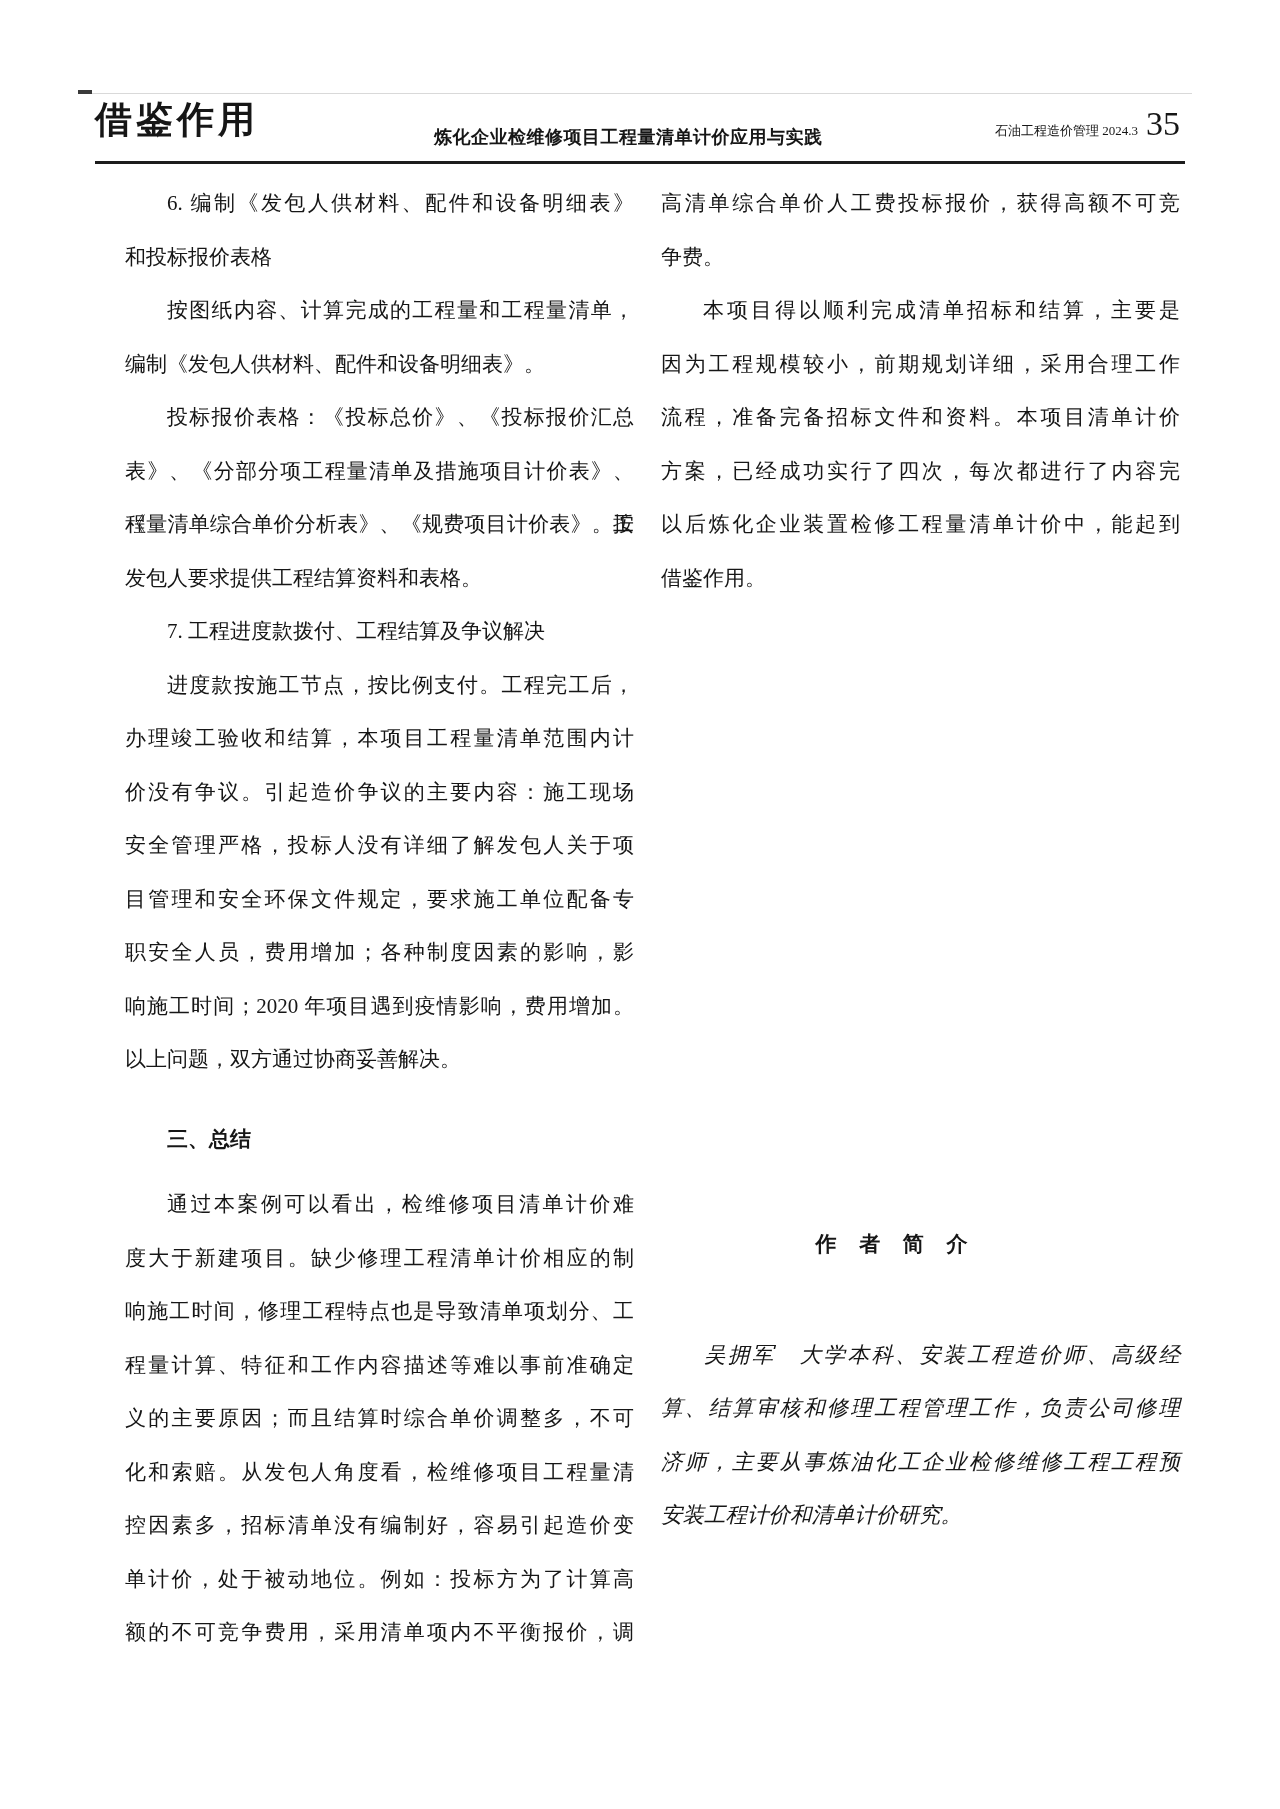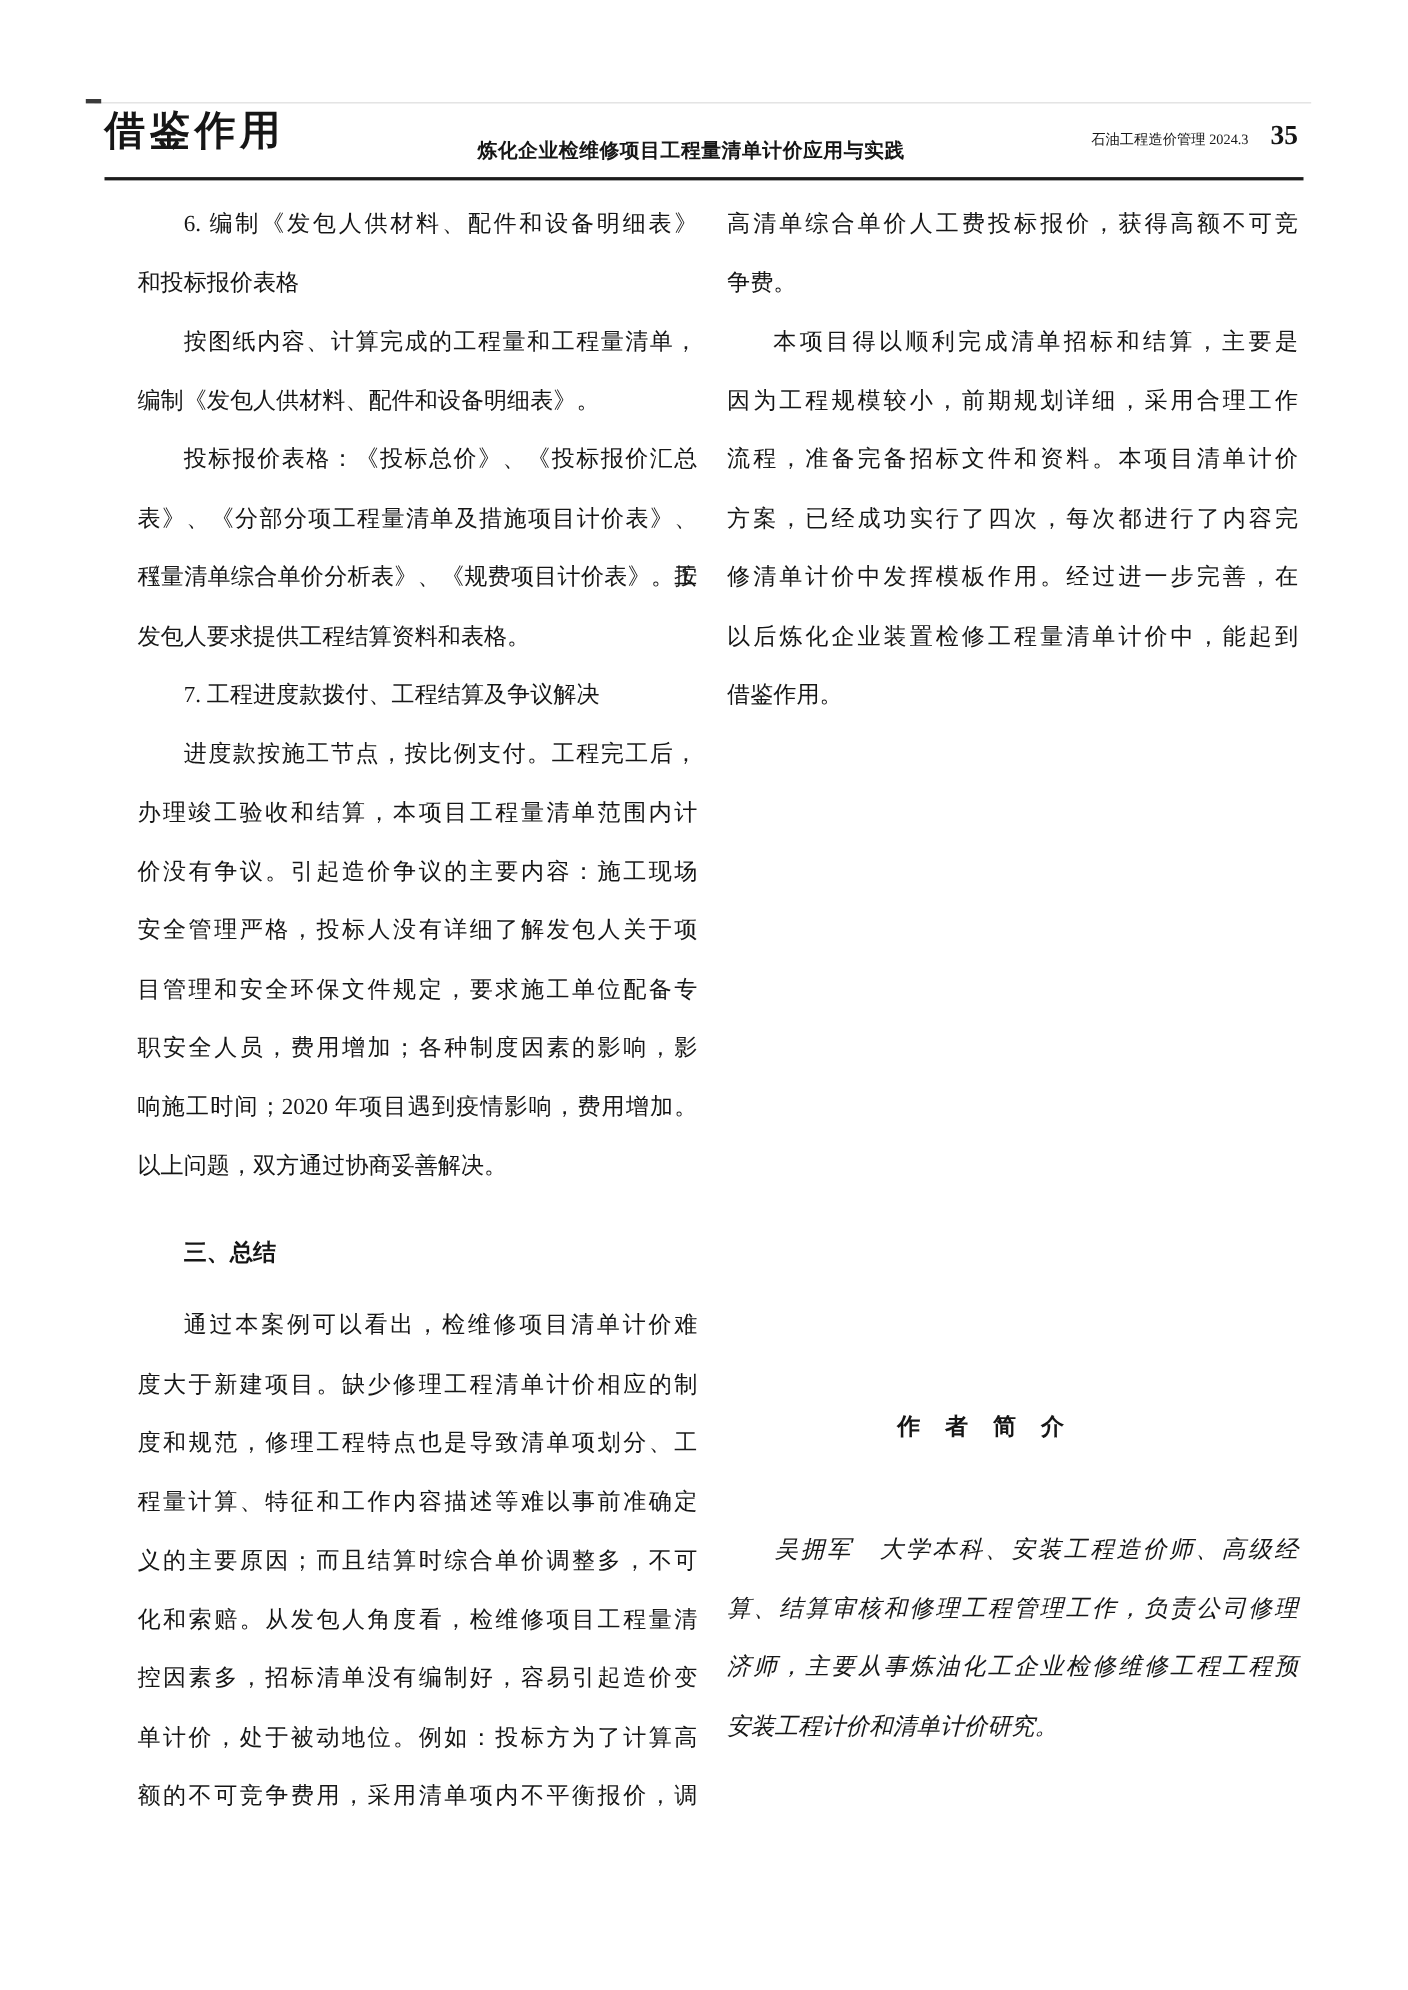--- a/index.html
+++ b/index.html
@@ -10,21 +10,21 @@
   
   .top-hairline{left:86px;top:93px;width:1106px;height:1px;background:#d9d9d9;}
   .corner-dash{left:78px;top:90px;width:14px;height:4px;background:#3a3a3a;}
 
   
   .section-label{left:95px;top:98px;font-size:37px;font-weight:900;letter-spacing:4px;
                  font-family:"Liberation Serif","DejaVu Serif",serif;line-height:44px;}
   .article-title{left:434px;top:125px;font-size:18px;font-weight:bold;letter-spacing:0.5px;line-height:24px;}
   .journal-block{right:100px;top:104px;display:flex;align-items:baseline;}
   .journal-info{font-size:13px;line-height:40px;}
-  .page-number{font-size:25px;font-weight:bold;line-height:40px;margin-left:20px;}
+  .page-number{font-size:34px;font-weight:normal;line-height:40px;margin-left:8px;}
   .header-rule{left:95px;top:161px;width:1090px;height:3px;background:#1c1c1c;}
 
   
   .col{position:absolute;top:177px;}
   .col-left{left:125px;width:509px;}
   .col-right{left:661px;width:519px;}
 
   
   .line{font-size:21px;line-height:53.5px;height:53.5px;}
   .s-ij,.s-if,.s-h,.s-aij{text-indent:2em;}
@@ -67,38 +67,37 @@
     <div class="line s-j">办理竣工验收和结算，本项目工程量清单范围内计</div>
     <div class="line s-j">价没有争议。引起造价争议的主要内容：施工现场</div>
     <div class="line s-j">安全管理严格，投标人没有详细了解发包人关于项</div>
     <div class="line s-j">目管理和安全环保文件规定，要求施工单位配备专</div>
     <div class="line s-j">职安全人员，费用增加；各种制度因素的影响，影</div>
     <div class="line s-j">响施工时间；2020 年项目遇到疫情影响，费用增加。</div>
     <div class="line s-f">以上问题，双方通过协商妥善解决。</div>
     <div class="line s-h">三、总结</div>
     <div class="line s-ij">通过本案例可以看出，检维修项目清单计价难</div>
     <div class="line s-j">度大于新建项目。缺少修理工程清单计价相应的制</div>
-    <div class="line s-j">度和规范，修理工程特点也是导致清单项划分、工</div>
+    <div class="line s-j">响施工时间，修理工程特点也是导致清单项划分、工</div>
     <div class="line s-j">程量计算、特征和工作内容描述等难以事前准确定</div>
     <div class="line s-j">义的主要原因；而且结算时综合单价调整多，不可</div>
     <div class="line s-j">化和索赔。从发包人角度看，检维修项目工程量清</div>
     <div class="line s-j">控因素多，招标清单没有编制好，容易引起造价变</div>
     <div class="line s-j">单计价，处于被动地位。例如：投标方为了计算高</div>
     <div class="line s-j">额的不可竞争费用，采用清单项内不平衡报价，调</div>
   </div>
 
 <div class="col col-right">
   <div>
       <div class="line s-j">高清单综合单价人工费投标报价，获得高额不可竞</div>
       <div class="line s-f">争费。</div>
       <div class="line s-ij">本项目得以顺利完成清单招标和结算，主要是</div>
       <div class="line s-j">因为工程规模较小，前期规划详细，采用合理工作</div>
       <div class="line s-j">流程，准备完备招标文件和资料。本项目清单计价</div>
       <div class="line s-j">方案，已经成功实行了四次，每次都进行了内容完</div>
-      <div class="line s-j">修清单计价中发挥模板作用。经过进一步完善，在</div>
       <div class="line s-j">以后炼化企业装置检修工程量清单计价中，能起到</div>
       <div class="line s-f">借鉴作用。</div>
     </div>
   <div class="author-heading">作 者 简 介</div>
   <div class="author-block">
       <div class="line s-aij">吴拥军　大学本科、安装工程造价师、高级经</div>
       <div class="line s-aj">算、结算审核和修理工程管理工作，负责公司修理</div>
       <div class="line s-aj">济师，主要从事炼油化工企业检修维修工程工程预</div>
       <div class="line s-af">安装工程计价和清单计价研究。</div>
     </div>

